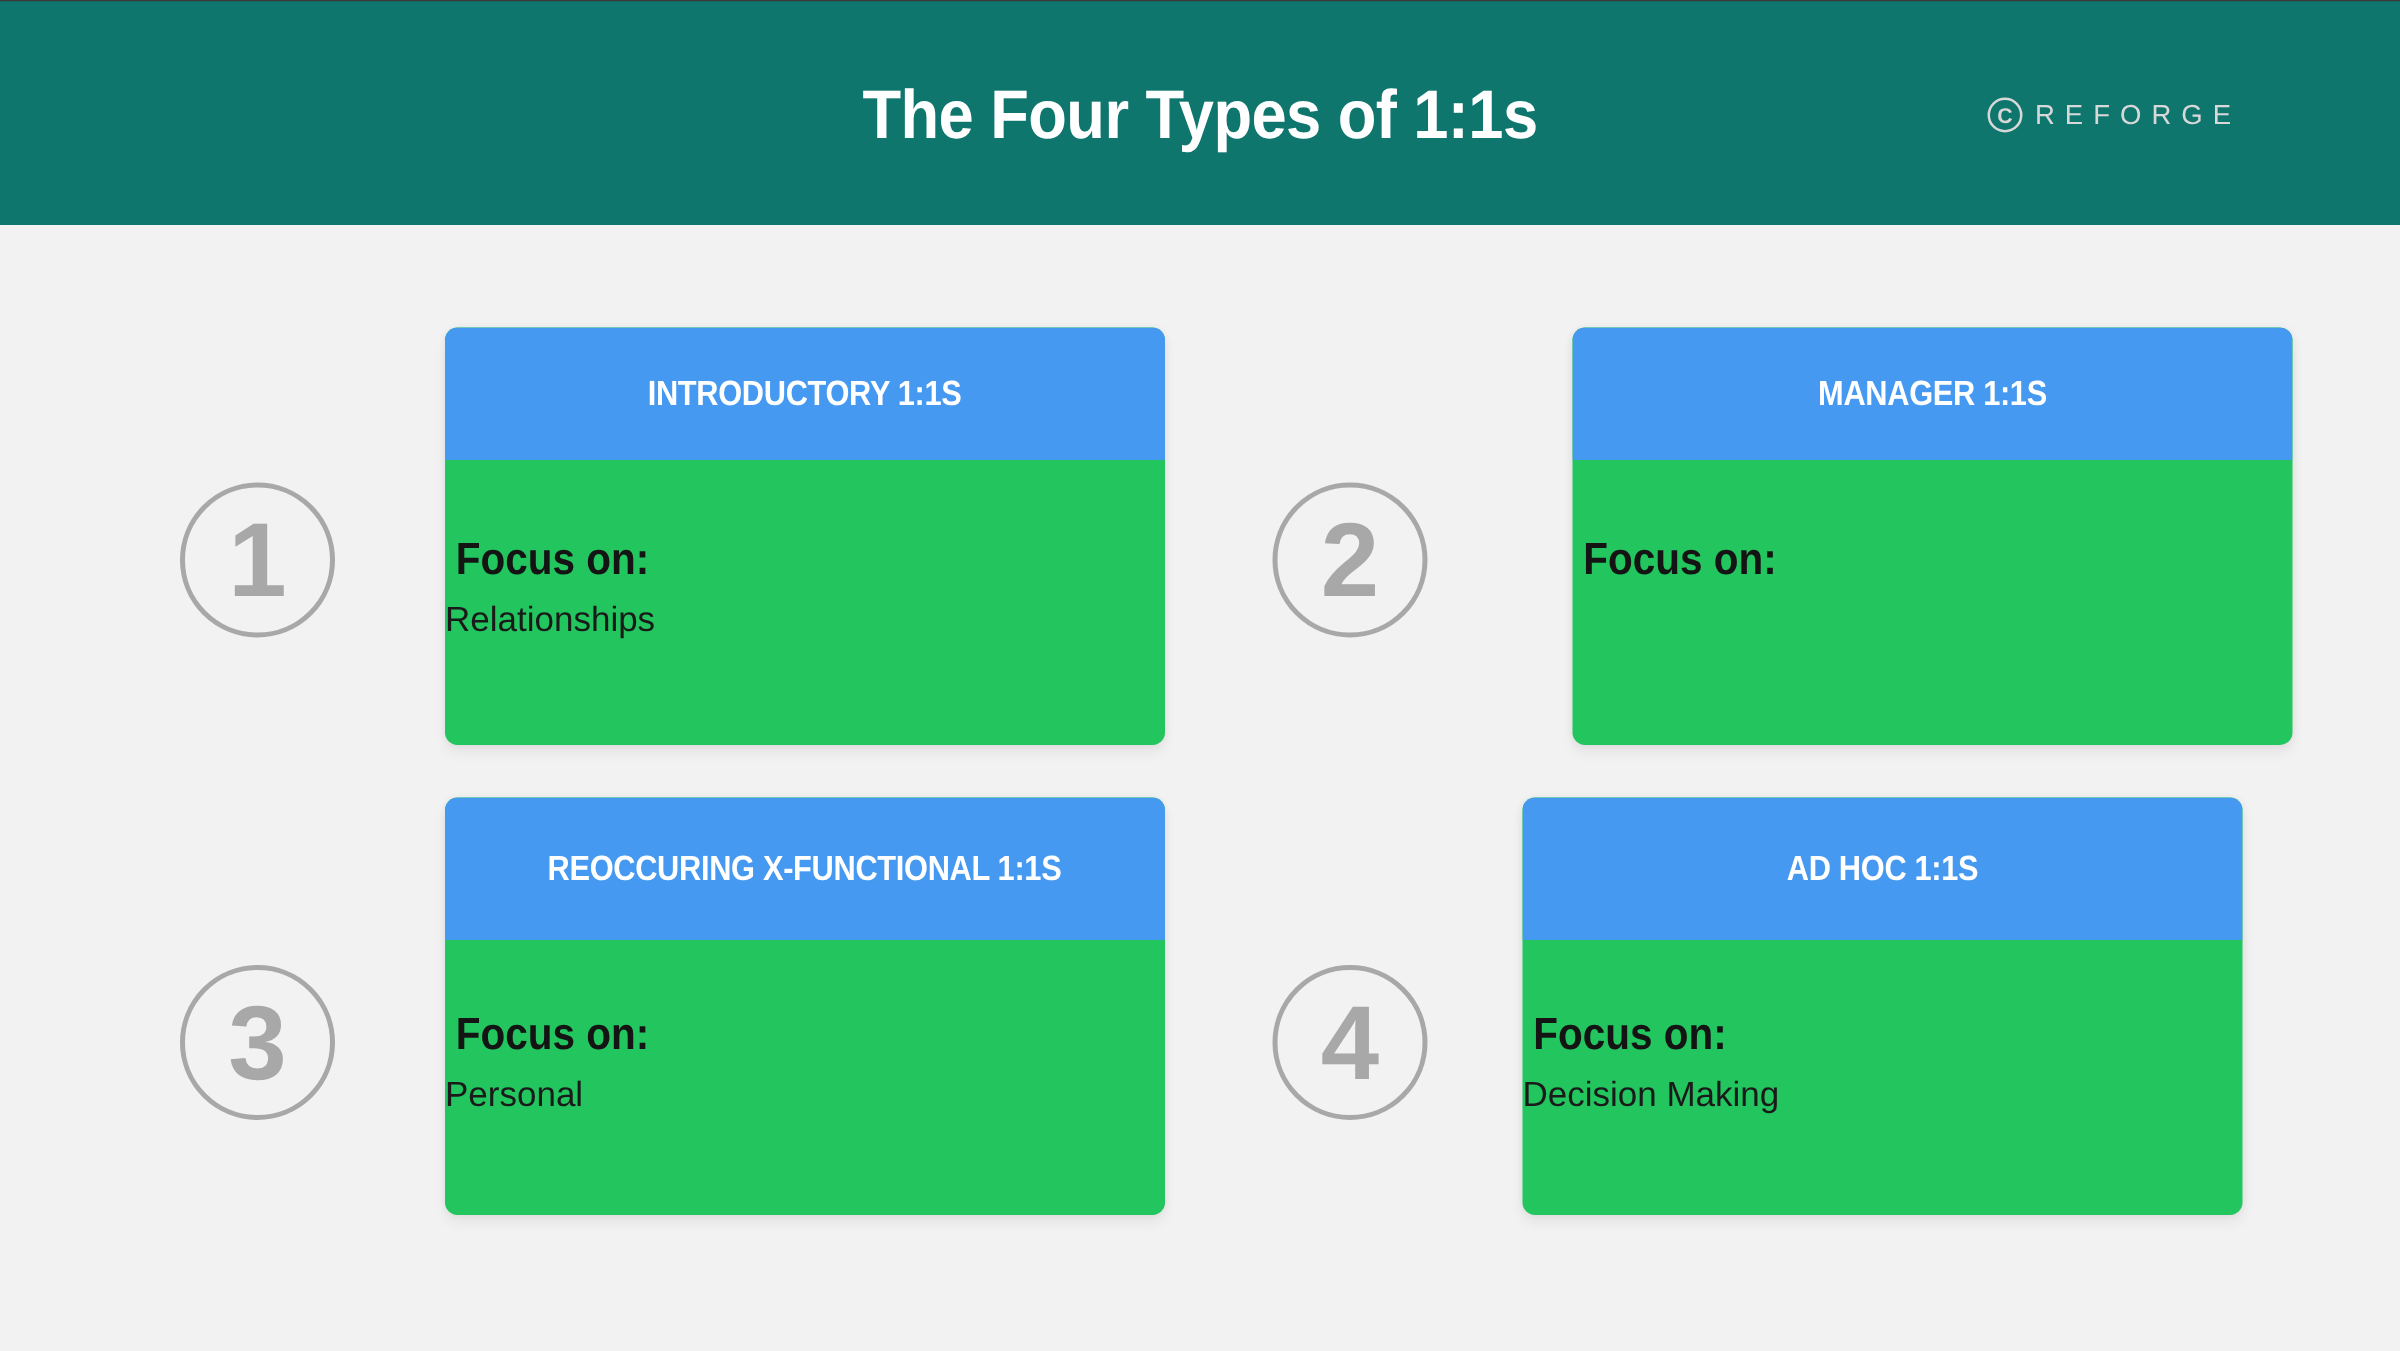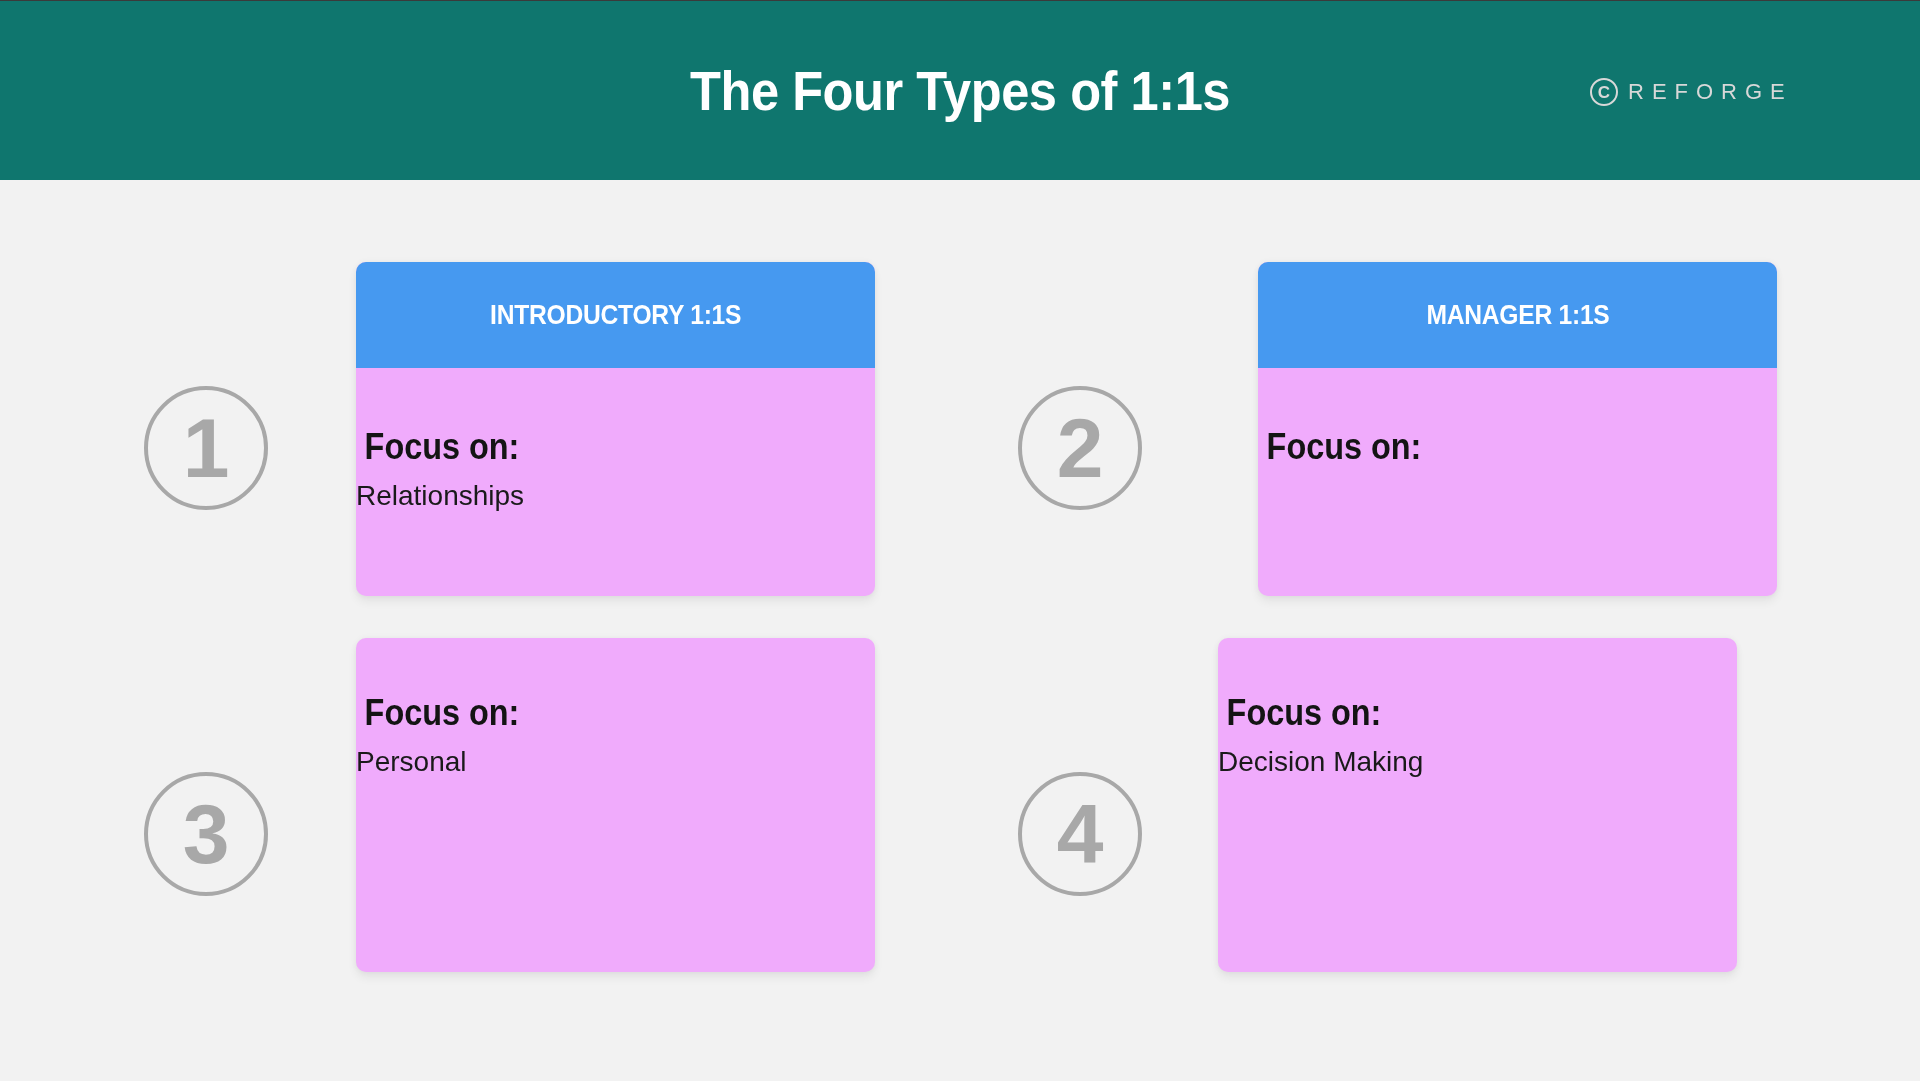--- a/index.html
+++ b/index.html
@@ -28,21 +28,21 @@
     font-size:17px; font-weight:bold; line-height:1;
   }
   .brand-name { font-size:22px; letter-spacing:8px; font-weight:normal; }
   .num {
     position:absolute; width:124px; height:124px; border:4px solid #a8a8a8;
     border-radius:50%; box-sizing:border-box;
     display:flex; align-items:center; justify-content:center;
     color:#a8a8a8; font-size:84px; font-weight:bold;
   }
   .card {
-    position:absolute; width:519px; background:#f0abfc; border-radius:10px;
+    position:absolute; width:576px; background:#22c55e; border-radius:10px;
     box-shadow:0 6px 10px rgba(0,0,0,0.06), 0 0 6px rgba(0,0,0,0.05);
     overflow:hidden;
   }
   .card-head {
     background:#4699f0; color:#fff; display:flex; align-items:center; justify-content:center;
     font-size:28px; font-weight:bold; letter-spacing:-0.3px; border-radius:6px 6px 0 0;
   }
   .card-head span { display:inline-block; transform:scaleX(0.88); }
   .card-body { text-align:left; }
   .focus-label { font-size:36px; font-weight:bold; color:#141414; display:inline-block; transform:scaleX(0.9); }
@@ -81,27 +81,33 @@
   </div>
   <div class="card-body" style="padding-top:58px;">
     <span class="focus-label">Focus on:</span>
   </div>
 </div>
 
 <div class="num" style="left:144px;top:772px;">
   <span>3</span>
 </div>
 <div class="card" style="left:356px;top:638px;height:334px;">
+  <div class="card-head" style="height:114px;">
+    <span>REOCCURING X-FUNCTIONAL 1:1S</span>
+  </div>
   <div class="card-body" style="padding-top:54px;">
     <span class="focus-label">Focus on:</span>
     <span class="focus-value">Personal</span>
   </div>
 </div>
 
 <div class="num" style="left:1018px;top:772px;">
   <span>4</span>
 </div>
 <div class="card" style="left:1218px;top:638px;height:334px;">
+  <div class="card-head" style="height:114px;">
+    <span>AD HOC 1:1S</span>
+  </div>
   <div class="card-body" style="padding-top:54px;">
     <span class="focus-label">Focus on:</span>
     <span class="focus-value">Decision Making</span>
   </div>
 </div>
 
 </body></html>

